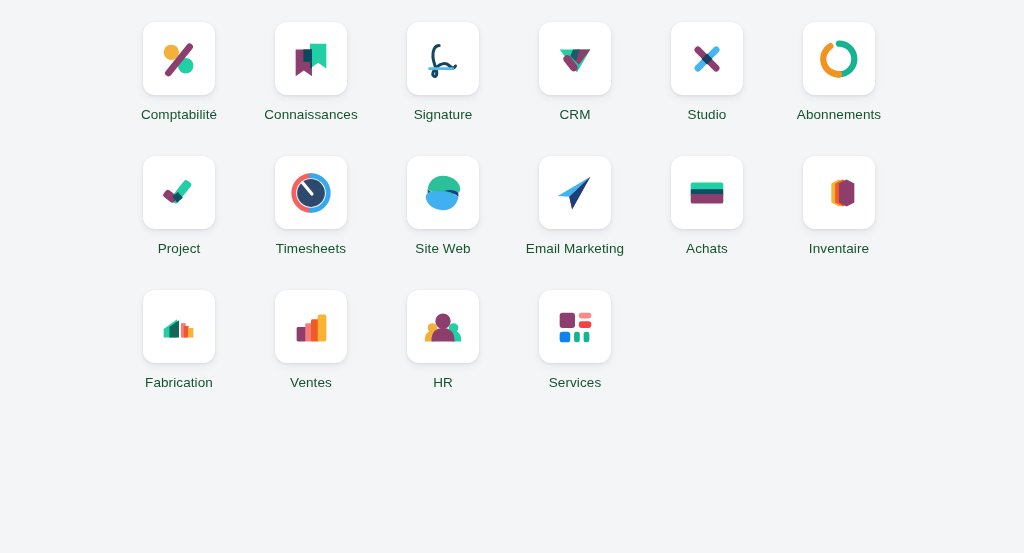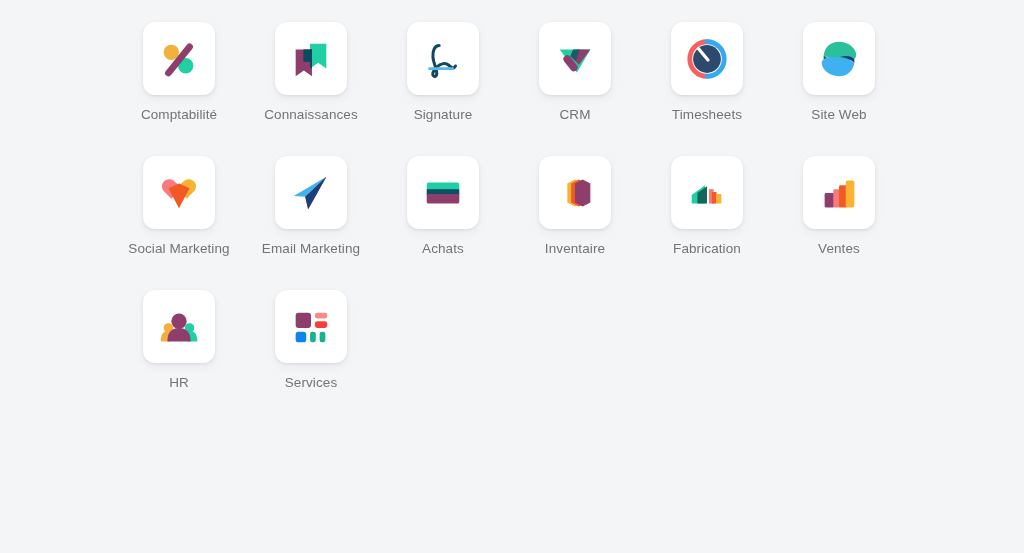--- a/index.html
+++ b/index.html
@@ -36,21 +36,21 @@
     box-shadow: 0 1px 3px rgba(30, 40, 60, 0.10), 0 4px 10px rgba(30, 40, 60, 0.05);
     display: flex;
     align-items: center;
     justify-content: center;
   }
   .app-tile svg { display: block; }
   .app-label {
     margin-top: 12px;
     font-size: 13.5px;
     line-height: 16px;
-    color: #737373;
+    color: #14532d;
     text-align: center;
     letter-spacing: 0.1px;
     white-space: nowrap;
   }
 </style>
 </head>
 <body>
 
 <div id="app-grid">
     <div class="app-cell">
@@ -91,49 +91,69 @@
           <path d="M26 14h14L28 30l-7-7z" fill="#8e3e6d"></path>
           <rect x="15" y="19" width="8" height="19" rx="4" fill="#8e3e6d" transform="rotate(-38 19 28)"></rect>
           <path d="M22 14h7l-4 12-6-5z" fill="#1d5a6b"></path>
         </svg>
       </div>
       <div class="app-label">CRM</div>
     </div>
     <div class="app-cell">
       <div class="app-tile">
         <svg width="46" height="46" viewBox="0 0 48 48" xmlns="http://www.w3.org/2000/svg">
+          <rect x="20.5" y="7" width="7" height="34" rx="3.5" fill="#45b6f2" transform="rotate(45 24 24)"></rect>
+          <rect x="20.5" y="7" width="7" height="34" rx="3.5" fill="#8e3e6d" transform="rotate(-45 24 24)"></rect>
+          <rect x="20" y="20" width="8" height="8" fill="#1b3f63" transform="rotate(45 24 24)"></rect>
+        </svg>
+      </div>
+      <div class="app-label">Studio</div>
+    </div>
+    <div class="app-cell">
+      <div class="app-tile">
+        <svg width="46" height="46" viewBox="0 0 48 48" xmlns="http://www.w3.org/2000/svg">
+          <path d="M24 8a16 16 0 0 1 0 32" fill="none" stroke="#14b491" stroke-width="6.5" stroke-linecap="round"></path>
+          <path d="M24 40A16 16 0 0 1 15 10.5" fill="none" stroke="#f2941f" stroke-width="6.5" stroke-linecap="round"></path>
+          <path d="M24 40a16 16 0 0 1-9-2.8" fill="none" stroke="#f2941f" stroke-width="6.5" stroke-linecap="round"></path>
+          <circle cx="24" cy="24" r="7" fill="#ffffff"></circle>
+        </svg>
+      </div>
+      <div class="app-label">Abonnements</div>
+    </div>
+    <div class="app-cell">
+      <div class="app-tile">
+        <svg width="46" height="46" viewBox="0 0 48 48" xmlns="http://www.w3.org/2000/svg">
+          <rect x="22" y="9" width="9" height="27" rx="3" fill="#21cfa5" transform="rotate(38 26 22)"></rect>
+          <rect x="8" y="23" width="14" height="9" rx="3" fill="#8e3e6d" transform="rotate(38 15 27)"></rect>
+          <path d="M17 28l6-5 5 6-6 5z" fill="#0b5264"></path>
+        </svg>
+      </div>
+      <div class="app-label">Project</div>
+    </div>
+    <div class="app-cell">
+      <div class="app-tile">
+        <svg width="46" height="46" viewBox="0 0 48 48" xmlns="http://www.w3.org/2000/svg">
           <path d="M24 6a18 18 0 0 0 0 36" fill="none" stroke="#f4615f" stroke-width="5" stroke-linecap="round"></path>
           <path d="M24 42a18 18 0 0 0 0-36" fill="none" stroke="#35a8f0" stroke-width="5" stroke-linecap="round"></path>
           <circle cx="24" cy="24" r="14.5" fill="#2d4a6e"></circle>
           <path d="M15 13l10 12" stroke="#ffffff" stroke-width="3.4" stroke-linecap="round"></path>
         </svg>
       </div>
       <div class="app-label">Timesheets</div>
     </div>
     <div class="app-cell">
       <div class="app-tile">
         <svg width="46" height="46" viewBox="0 0 48 48" xmlns="http://www.w3.org/2000/svg">
           <path d="M24 6c10 0 18 7 18 14 0 4-5 6-12 6S10 22 8 20c1-8 7-14 16-14z" fill="#2bc09a"></path>
           <path d="M8 20c2 2 9 6 15 6-6 2-12 1-15-2z" fill="#12665a"></path>
           <path d="M24 42c-10 0-18-7-18-14 0-4 5-6 12-6s20 4 22 6c-1 8-7 14-16 14z" fill="#3fb0f0"></path>
           <path d="M40 28c-2-2-9-6-15-6 6-2 12-1 15 2z" fill="#173b8f"></path>
         </svg>
       </div>
       <div class="app-label">Site Web</div>
-    </div>
-    <div class="app-cell">
-      <div class="app-tile">
-        <svg width="46" height="46" viewBox="0 0 48 48" xmlns="http://www.w3.org/2000/svg">
-          <path d="M24 16l-6-5a7.5 7.5 0 0 0-10 11l8 8 8-8z" fill="#f97a7a"></path>
-          <path d="M24 16l6-5a7.5 7.5 0 0 1 10 11l-8 8-8-8z" fill="#f9b233"></path>
-          <path d="M16 22l8-8 8 8-8 17z" fill="#f15a24"></path>
-          <path d="M13 19l11-5 11 5-11 21z" fill="#f15a24"></path>
-        </svg>
-      </div>
-      <div class="app-label">Social Marketing</div>
     </div>
     <div class="app-cell">
       <div class="app-tile">
         <svg width="46" height="46" viewBox="0 0 48 48" xmlns="http://www.w3.org/2000/svg">
           <path d="M40 7L6 27l12 1z" fill="#3fb5f0"></path>
           <path d="M40 7L18 28l3 13z" fill="#8e3e6d"></path>
           <path d="M40 7L21 41l-3-13z" fill="#1b3f7a"></path>
         </svg>
       </div>
       <div class="app-label">Email Marketing</div>

